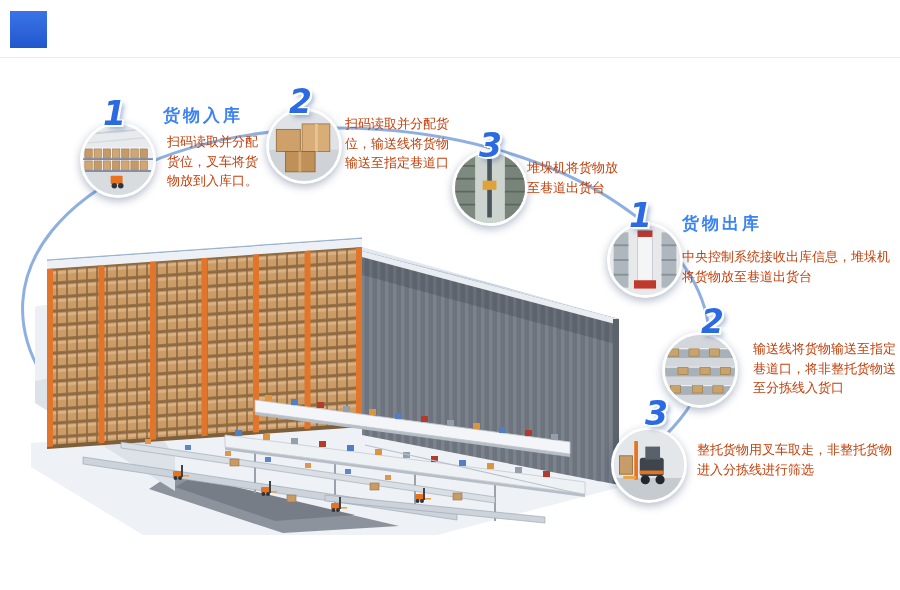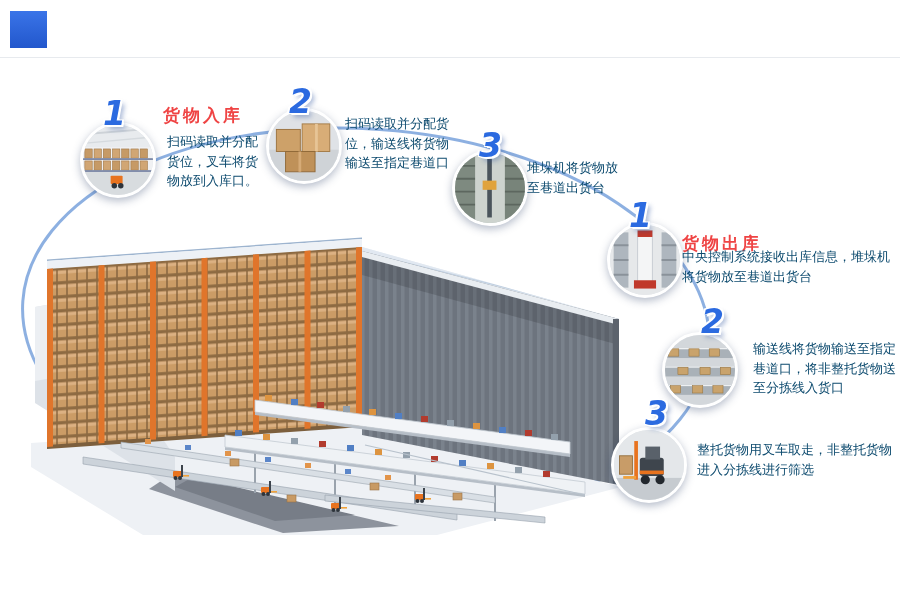--- a/index.html
+++ b/index.html
@@ -29,23 +29,23 @@
   
   .circle { position:absolute; z-index:3; width:76px; height:76px; border-radius:50%;
             border:3px solid #fff; box-shadow:0 3px 9px rgba(40,60,100,.35);
             overflow:hidden; background:#dfe3e7; }
   .circle svg { display:block; width:100%; height:100%; }
   .c-in1{left:80px;top:122px} .c-in2{left:266px;top:108px} .c-in3{left:452px;top:150px}
   .c-out1{left:607px;top:222px} .c-out2{left:662px;top:332px} .c-out3{left:611px;top:427px}
 
   
   .sec-heading { position:absolute; z-index:4; font-size:17px; font-weight:bold;
-                 color:#ef4444; letter-spacing:3px;text-align:center; }
-  .h-in{left:163px;top:104px} .h-out{left:682px;top:232px}
-  .step-text { position:absolute; z-index:4; font-size:13px; line-height:1.5; color:#0c4a6e; }
+                 color:#3b82f6; letter-spacing:3px;text-align:center; }
+  .h-in{left:163px;top:104px} .h-out{left:682px;top:212px}
+  .step-text { position:absolute; z-index:4; font-size:13px; line-height:1.5; color:#c2410c; }
   .t-in1{left:167px;top:132px;width:100px}
   .t-in2{left:345px;top:114px;width:104px}
   .t-in3{left:527px;top:158px;width:96px}
   .t-out1{left:682px;top:247px;width:208px}
   .t-out2{left:753px;top:339px;width:146px}
   .t-out3{left:697px;top:440px;width:196px}
 </style>
 </head>
 <body>
 

